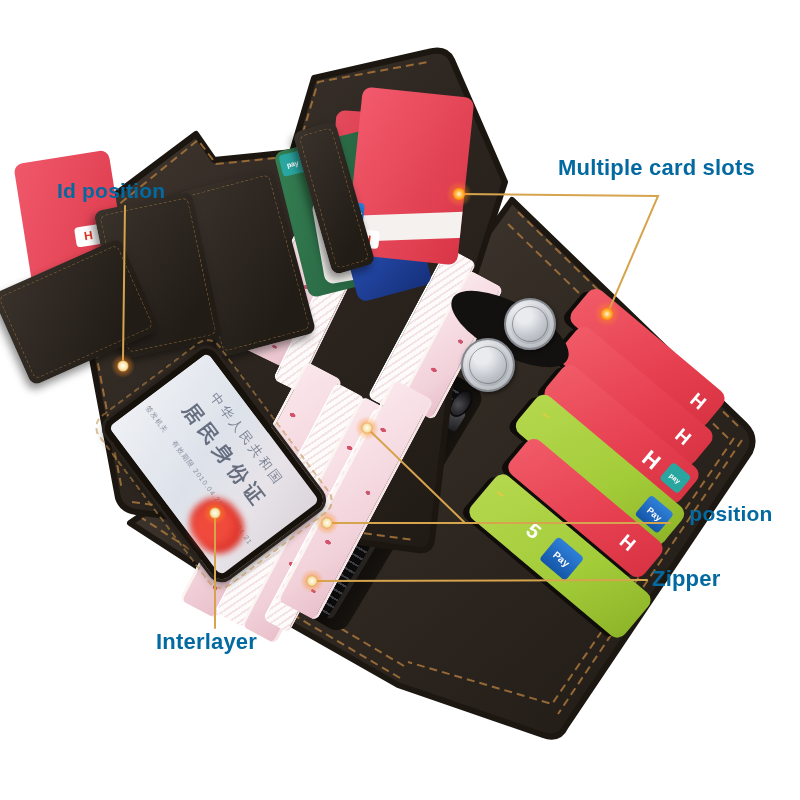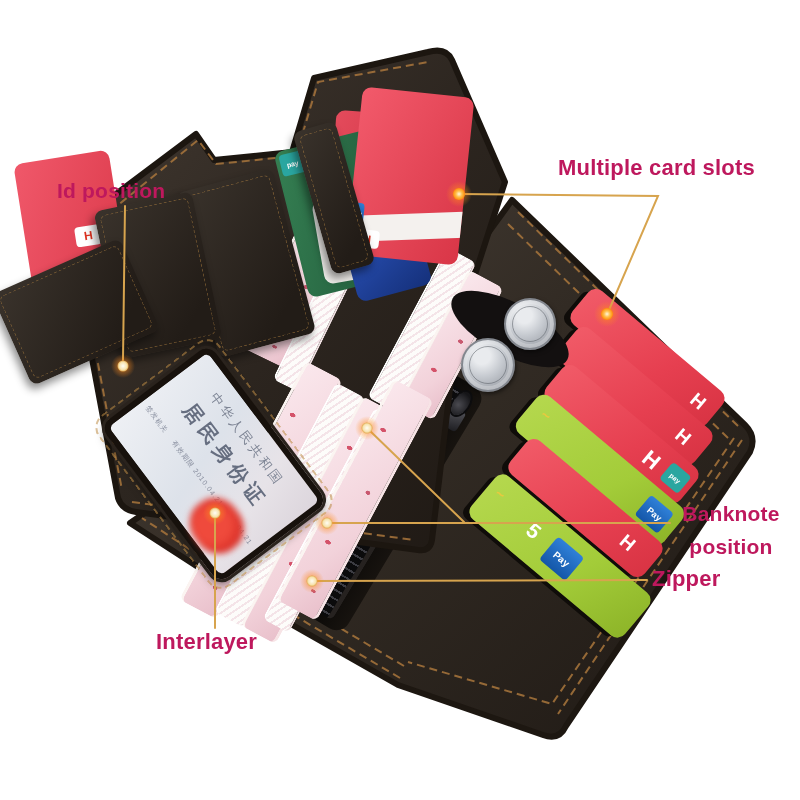--- a/index.html
+++ b/index.html
@@ -1,19 +1,19 @@
 <!DOCTYPE html>
 <html><head>
 <meta charset="utf-8">
 <style>
   html,body{margin:0;padding:0;background:#fff;}
   #stage{position:relative;width:800px;height:800px;background:#ffffff;overflow:hidden;
          font-family:"Liberation Sans",sans-serif;}
   .abs{position:absolute;left:0;top:0;}
-  .lbl{position:absolute;font-weight:700;color:#be185d;letter-spacing:.2px;
+  .lbl{position:absolute;font-weight:700;color:#0369a1;letter-spacing:.2px;
        font-size:22px;line-height:1.0;white-space:nowrap;}
   .card{position:absolute;border-radius:9px;}
   .rcard{position:absolute;border-radius:10px;
          background:linear-gradient(115deg,#f15b68 0%,#e63f50 60%,#d83343 100%);
          box-shadow:-6px 6px 0 -2px #0f0c09;}
   .lime{background:linear-gradient(115deg,#b5d84e 0%,#a3cc39 60%,#8db428 100%);}
   .chip{position:absolute;border-radius:4px;display:flex;align-items:center;justify-content:center;
         color:#fff;font-weight:700;}
   .hlogo{position:absolute;color:#fff;font-weight:800;font-size:19px;}
   .squig{position:absolute;color:#e8c93f;font-weight:700;font-size:15px;transform:rotate(-12deg);}
@@ -232,19 +232,18 @@
       <circle cx="312" cy="581" r="12" fill="url(#glow)"></circle>
         <circle cx="312" cy="581" r="5.5" fill="url(#dotB)"></circle>
       <circle cx="215" cy="513" r="12" fill="url(#glow)"></circle>
         <circle cx="215" cy="513" r="5.5" fill="url(#dotB)"></circle>
     </g>
   </svg>
 
   <div class="lbl" style="left:57px;top:180px;font-size:21px;">Id position</div>
   <div class="lbl" style="left:558px;top:157px;">Multiple card slots</div>
   <div class="lbl" style="left:668px;top:497px;width:126px;text-align:center;font-size:21px;line-height:33px;white-space:normal;">
-    <span style="display:block;">Banknote</span>
     <span style="display:block;">position</span>
   </div>
   <div class="lbl" style="left:652px;top:568px;">Zipper</div>
   <div class="lbl" style="left:156px;top:631px;">Interlayer</div>
 
 </div>
 
 </body></html>

